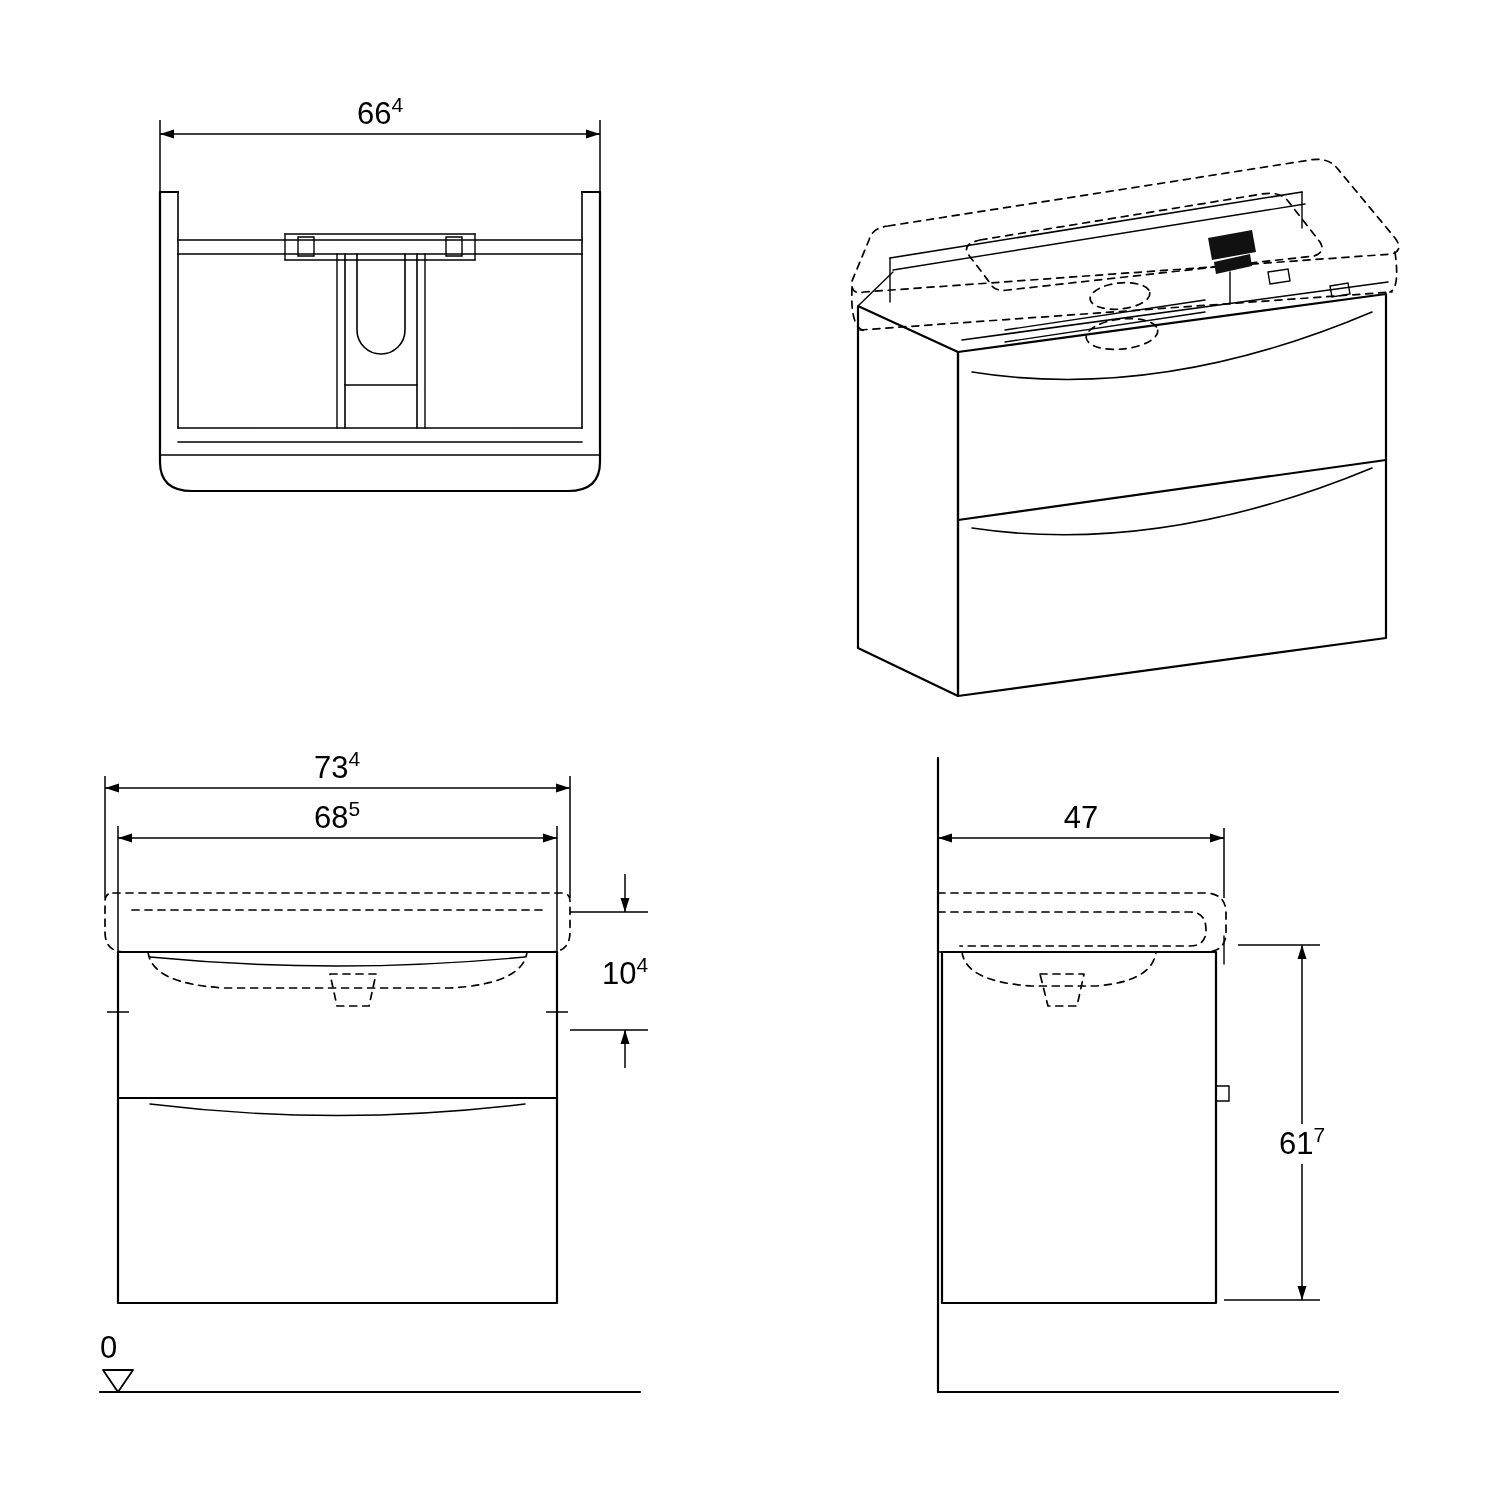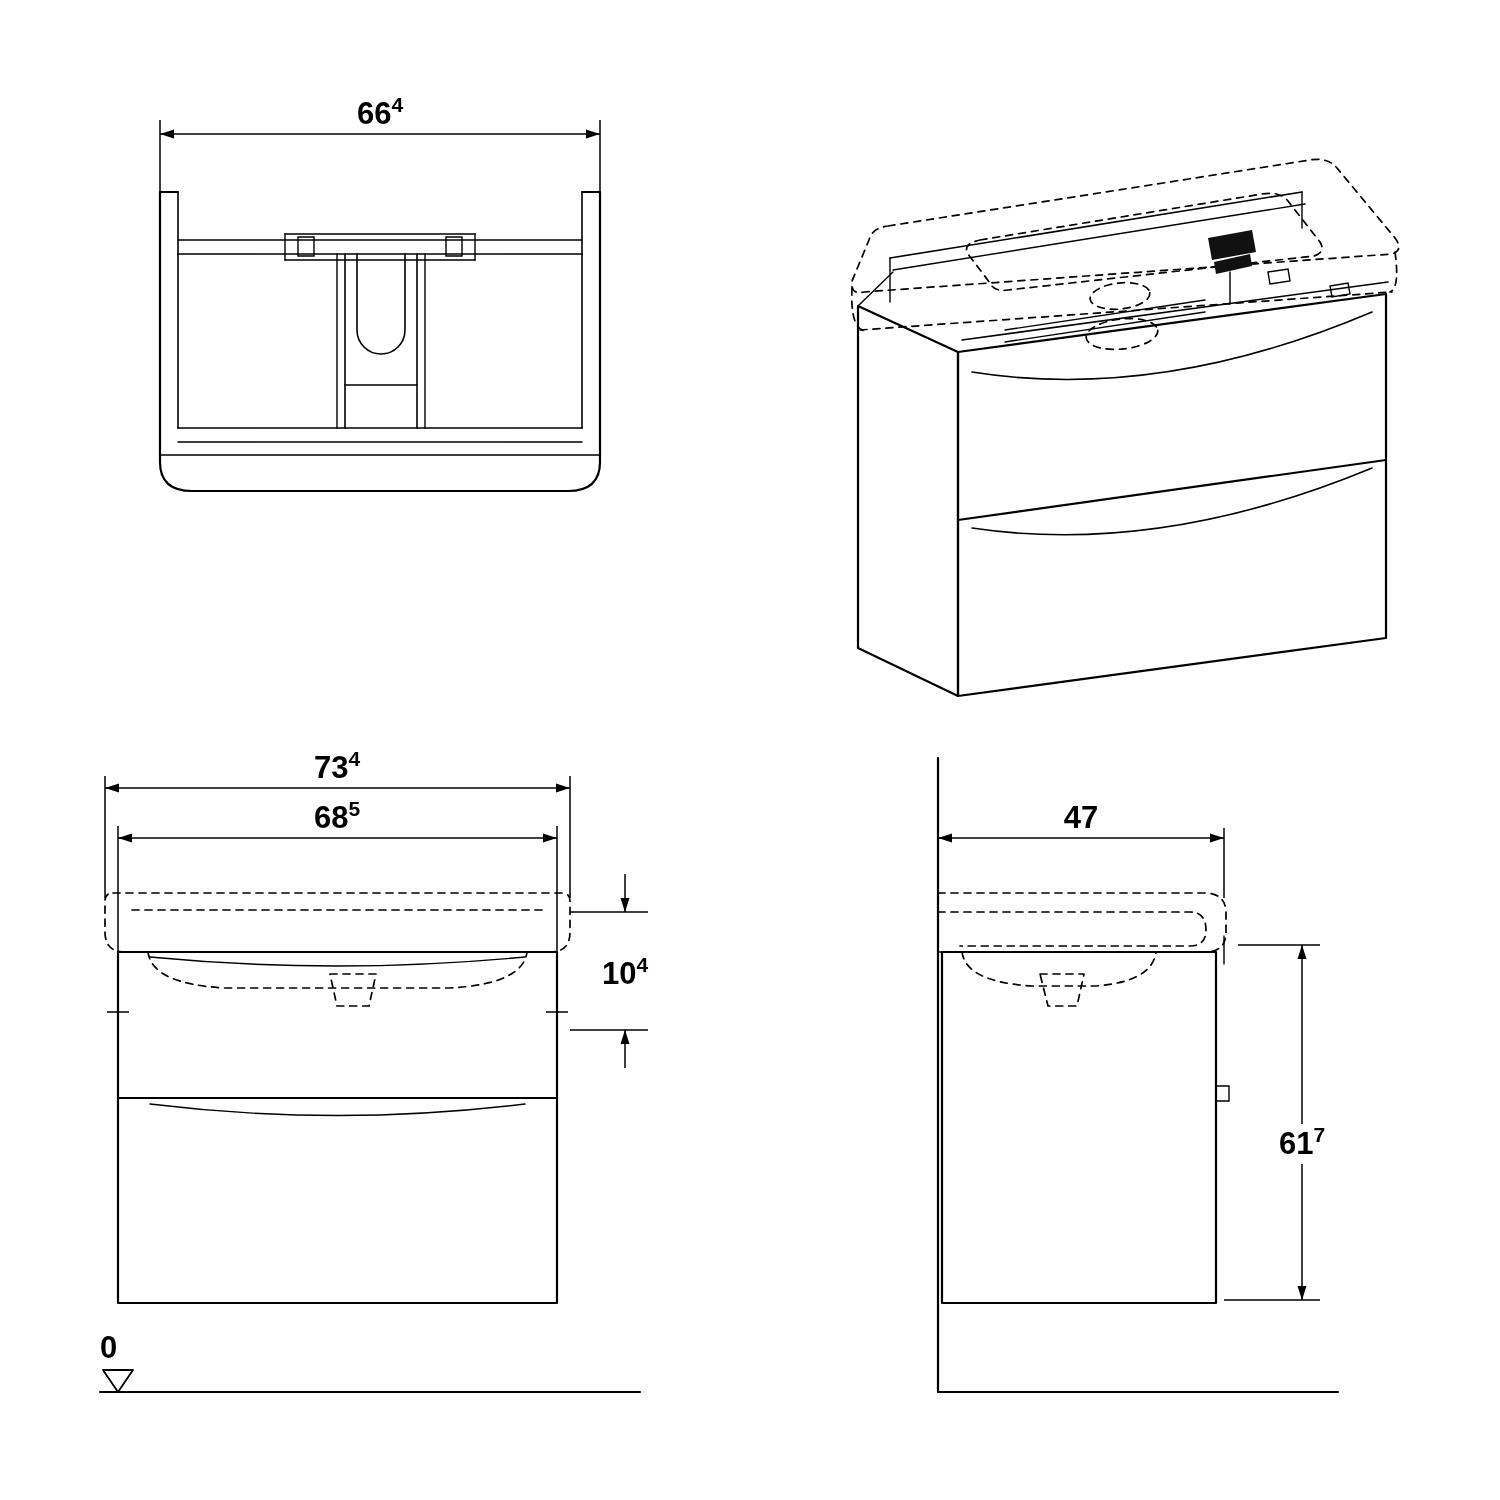--- a/index.html
+++ b/index.html
@@ -1,16 +1,16 @@
 <!DOCTYPE html>
 <html><head>
 <meta charset="utf-8">
 <style>
   html,body{margin:0;padding:0;background:#ffffff;}
-  .page{width:1500px;height:1500px;position:relative;background:#ffffff;overflow:hidden;font-weight:bold;}
+  .page{width:1500px;height:1500px;position:relative;background:#ffffff;overflow:hidden;}
   svg{display:block;}
   
   .s2{stroke:#000;stroke-width:2.2;fill:none;stroke-linecap:round;stroke-linejoin:round;}
   .s15{stroke:#000;stroke-width:1.6;fill:none;stroke-linecap:round;stroke-linejoin:round;}
   .thin{stroke:#000;stroke-width:1.4;fill:none;stroke-linecap:round;}
   .dash{stroke:#000;stroke-width:1.7;fill:none;stroke-dasharray:7 6;stroke-linejoin:round;stroke-linecap:round;}
   .dim{stroke:#000;stroke-width:1.5;fill:none;stroke-linecap:butt;}
   .fillb{fill:#111;stroke:none;}
   .fillw{fill:#fff;stroke:#000;stroke-width:1.8;stroke-linejoin:round;}
   .mask{fill:#fff;stroke:none;}

